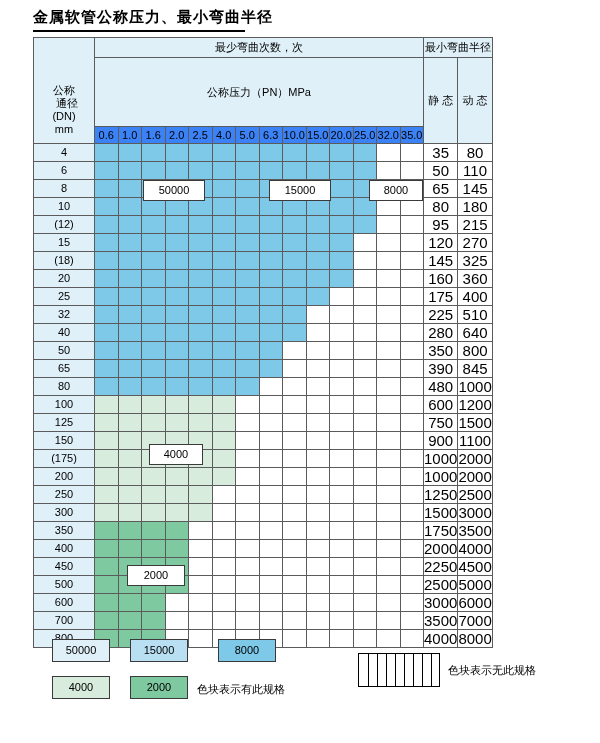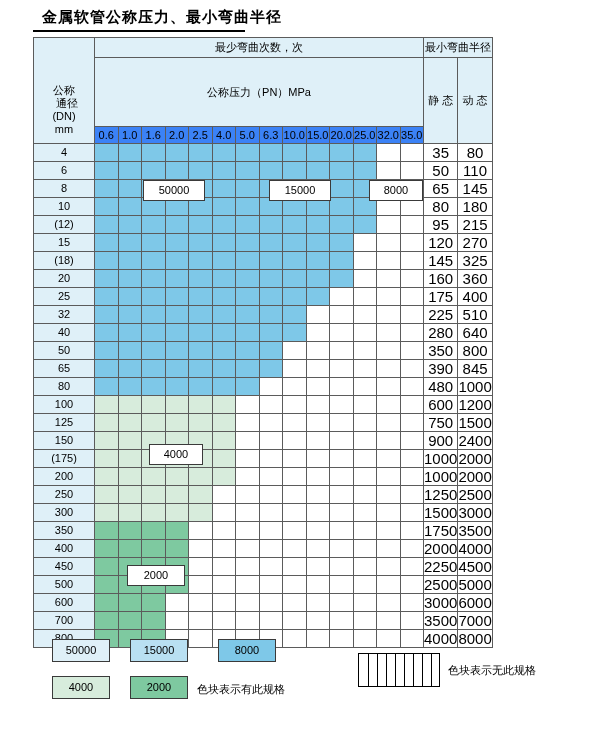--- a/index.html
+++ b/index.html
@@ -10,21 +10,21 @@
     width: 600px;
     height: 743px;
     background: #ffffff;
     font-family: "Liberation Sans", sans-serif;
     color: #000000;
     position: relative;
     overflow: hidden;
   }
   #page-title {
     position: absolute;
-    left: 42px;
+    left: 33px;
     top: 8px;
     font-size: 15px;
     font-weight: bold;
     letter-spacing: 1px;
     font-family: "Liberation Serif", serif;
   }
   .title-underline {
     position: absolute;
     left: 33px;
     top: 30px;
@@ -479,21 +479,21 @@
         <td class="pn-col c-lgreen"></td>
         <td class="pn-col c-white"></td>
         <td class="pn-col c-white"></td>
         <td class="pn-col c-white"></td>
         <td class="pn-col c-white"></td>
         <td class="pn-col c-white"></td>
         <td class="pn-col c-white"></td>
         <td class="pn-col c-white"></td>
         <td class="pn-col c-white"></td>
         <td class="radcell rad-col">900</td>
-        <td class="radcell rad-col">2400</td>
+        <td class="radcell rad-col">1100</td>
       </tr>
       <tr>
         <td class="rowlabel dn-col">(175)</td>
         <td class="pn-col c-lgreen"></td>
         <td class="pn-col c-lgreen"></td>
         <td class="pn-col c-lgreen"></td>
         <td class="pn-col c-lgreen"></td>
         <td class="pn-col c-lgreen"></td>
         <td class="pn-col c-lgreen"></td>
         <td class="pn-col c-white"></td>

